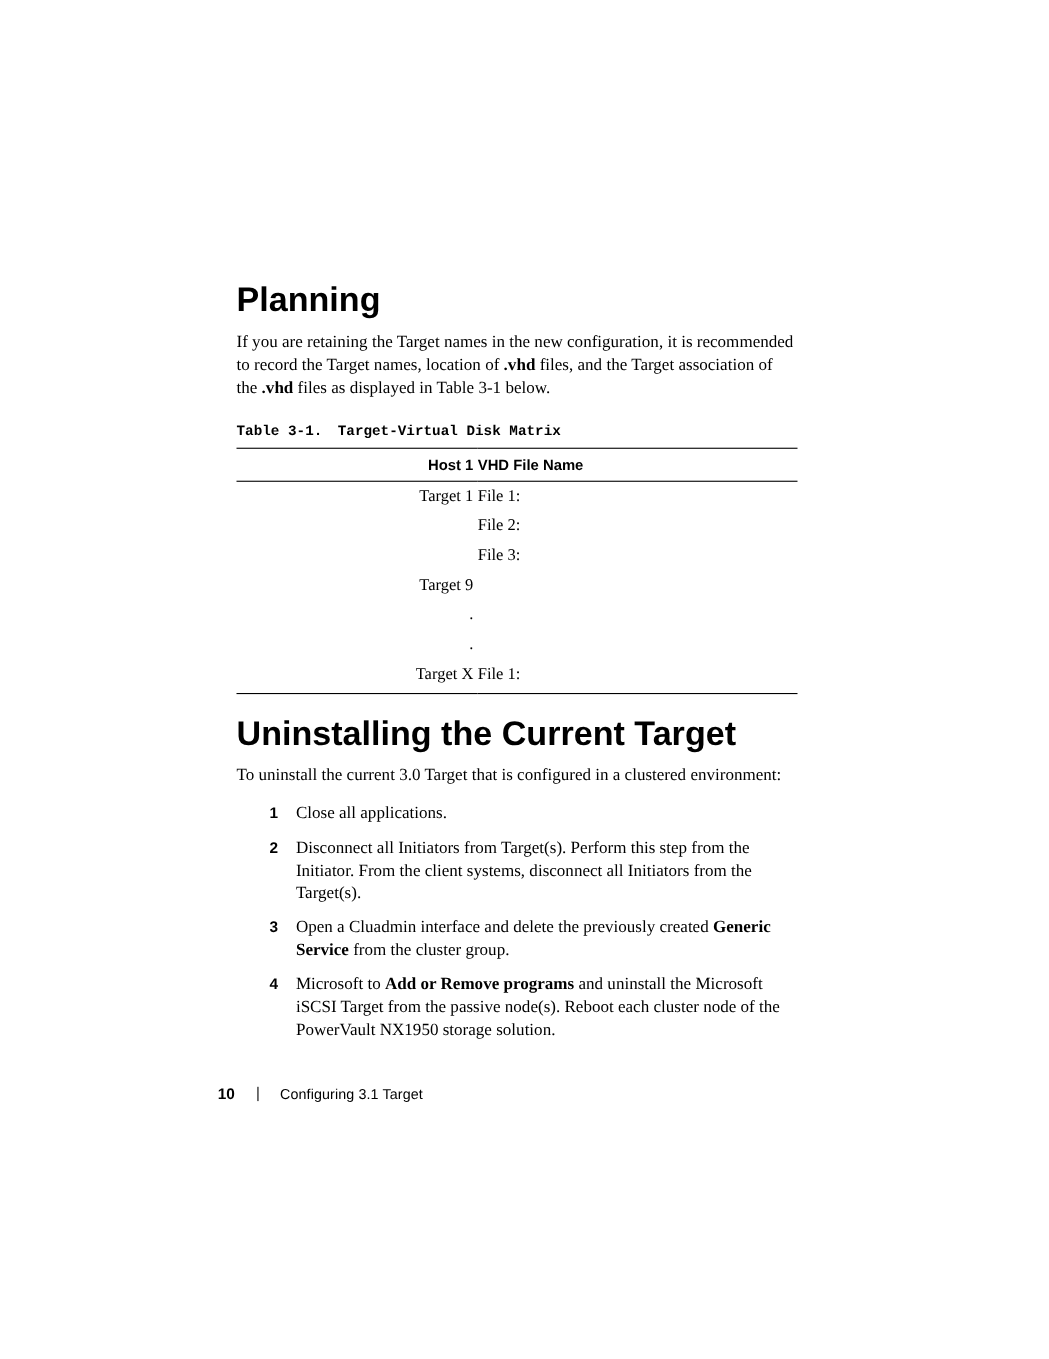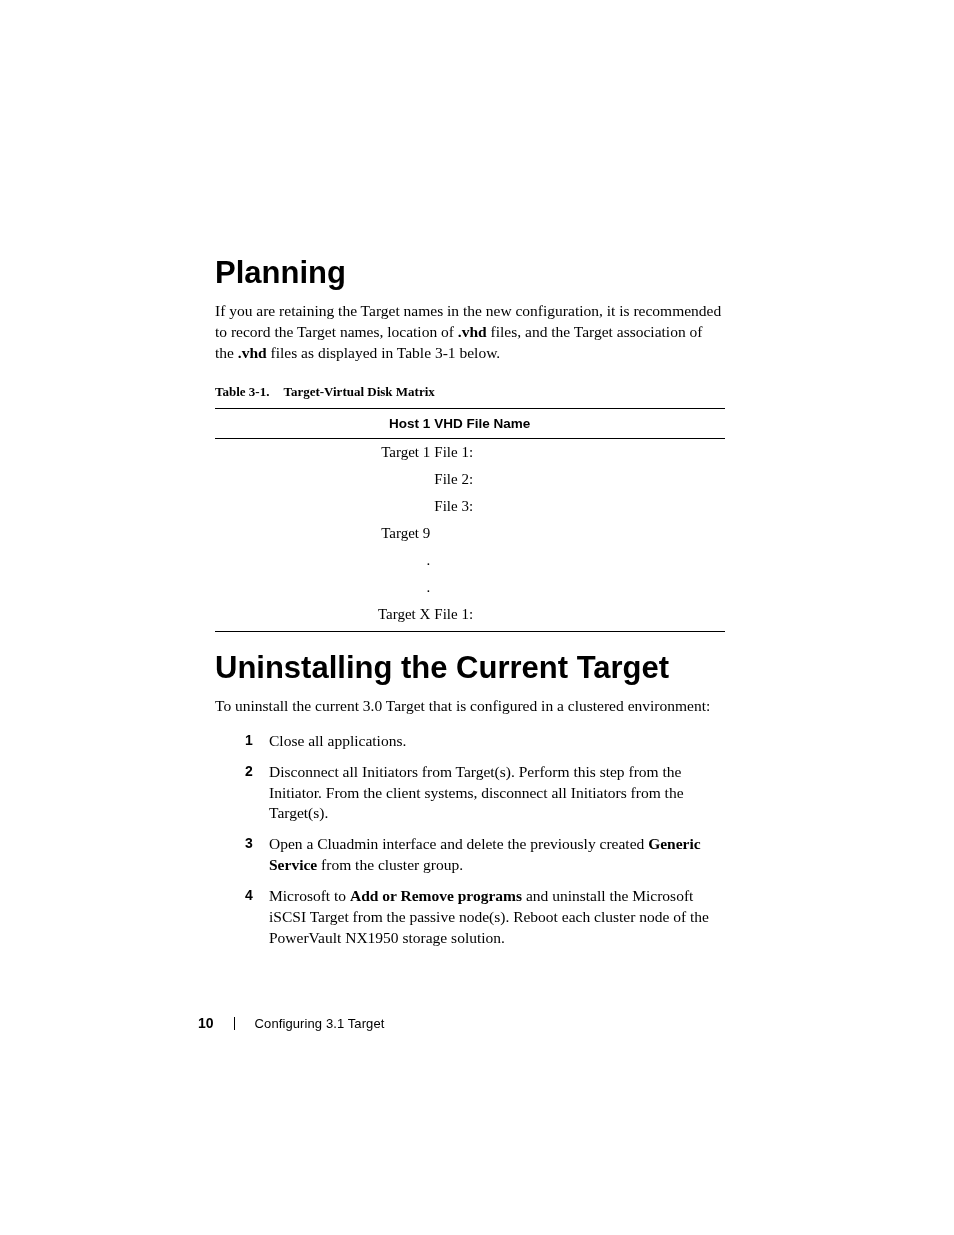--- a/index.html
+++ b/index.html
@@ -29,21 +29,21 @@
   p.body {
     font-family: Liberation Serif, serif;
     font-size: 15.5px;
     line-height: 1.35;
     margin: 0 0 14px 0;
   }
   .bold-inline {
     font-weight: 700;
   }
   .table-caption {
-    font-family: Liberation Serif, serif;
+    font-family: Liberation Mono, monospace;
     font-weight: 700;
     font-size: 13px;
     margin: 20px 0 8px 0;
   }
   .table-caption .cap-num {
     display: inline-block;
     margin-right: 14px;
   }
   table.matrix {
     border-collapse: collapse;
@@ -95,21 +95,21 @@
     position: absolute;
     left: 18px;
     top: 0;
     font-family: "Helvetica Neue", Helvetica, Arial, sans-serif;
     font-weight: 700;
     font-size: 14px;
   }
   .footer {
     position: absolute;
     left: 198px;
-    top: 1015px;
+    top: 986px;
     font-family: "Helvetica Neue", Helvetica, Arial, sans-serif;
     font-size: 13px;
     display: flex;
     align-items: baseline;
     gap: 20px;
   }
   .footer .page-num {
     font-weight: 700;
     font-size: 14px;
   }

